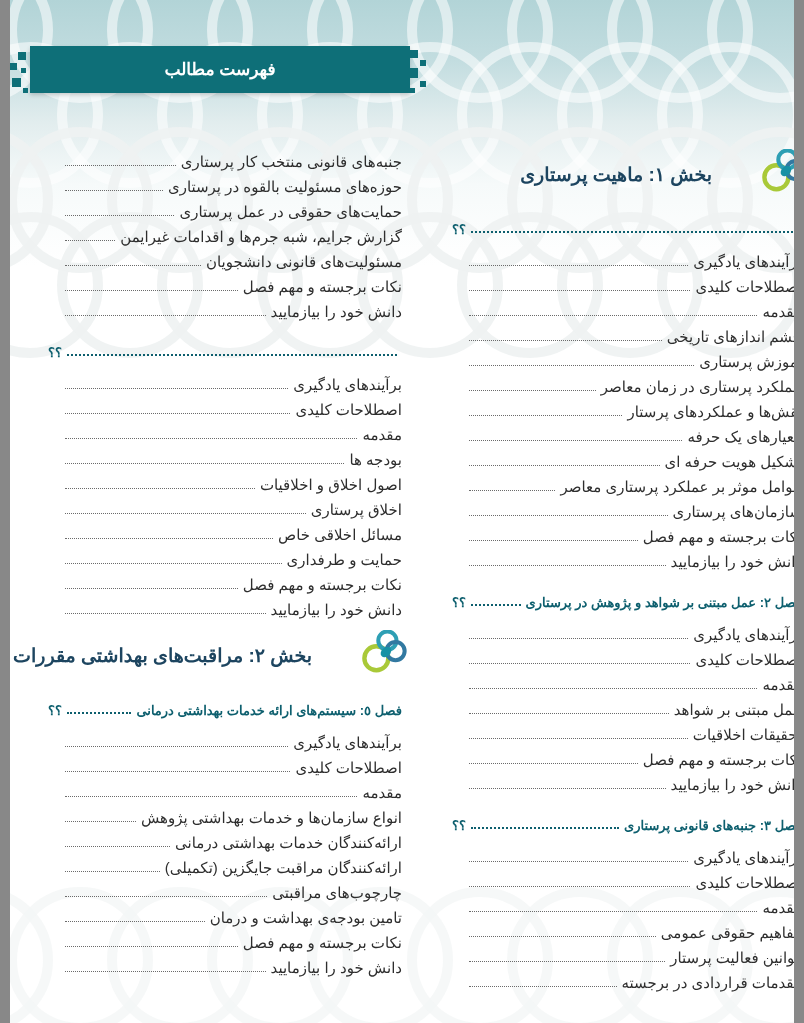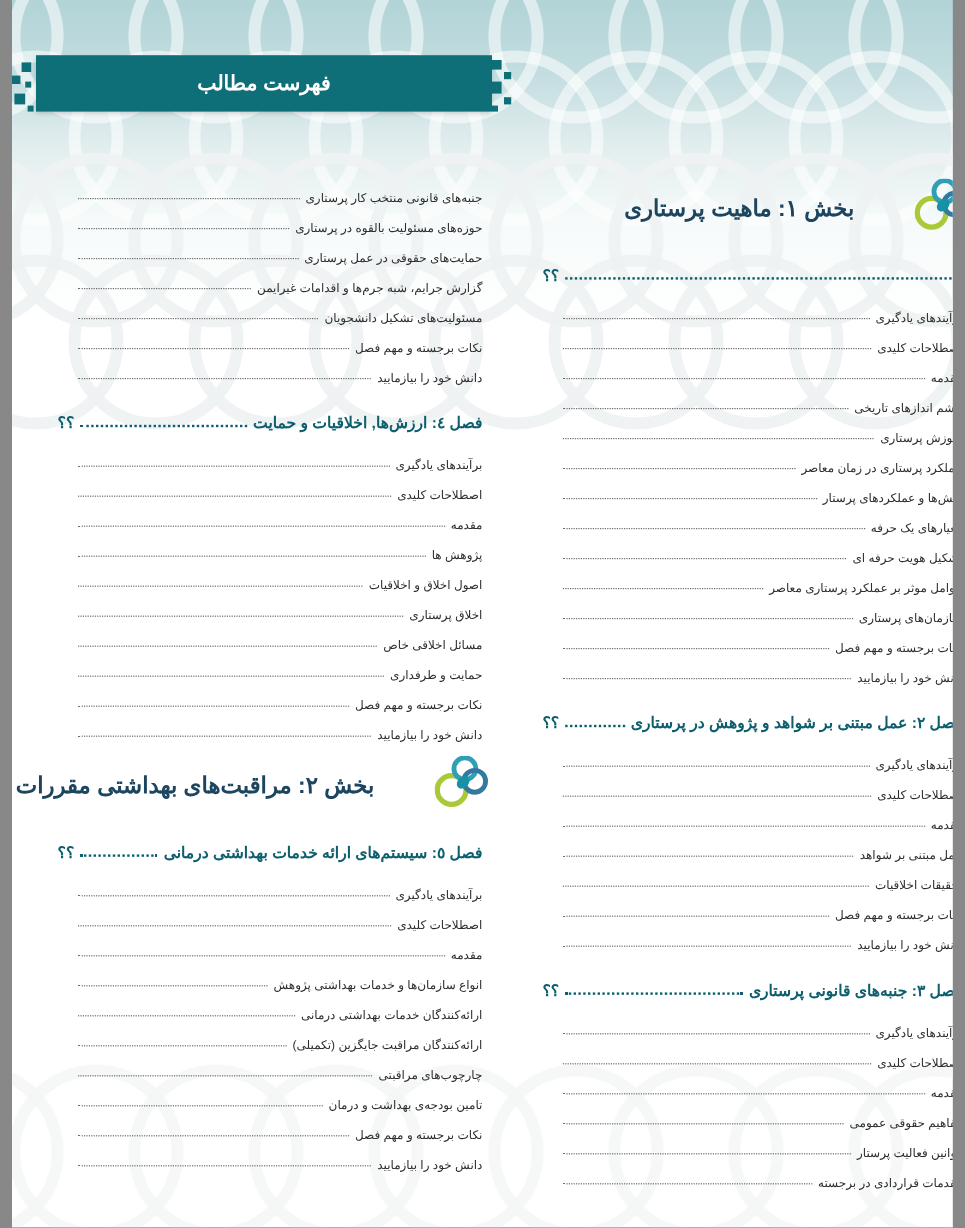--- a/index.html
+++ b/index.html
@@ -22,21 +22,21 @@
 
   
   .columns {
     position:absolute; top:148px; left:36px; width:756px;
     display:grid; grid-template-columns:352px 356px; column-gap:48px;
   }
   .col { direction:rtl; }
 
   .row-entry {
     display:flex; align-items:flex-end; height:25px;
-    font-size:10px; color:#2e2e2e; padding-left:14px;
+    font-size:15px; color:#2e2e2e; padding-left:14px;
   }
   .row-entry .lbl { white-space:nowrap; padding-bottom:2px; }
   .leader {
     flex:1; margin:0 5px; border-bottom:1px dotted #6b6b6b; margin-bottom:7px; min-width:8px;
   }
 
   .row-chapter {
     display:flex; align-items:flex-end; height:26px; margin:13px 0 9px;
     font-size:13px; font-weight:bold; color:#0d5f6e; padding-left:2px;
   }
@@ -269,50 +269,49 @@
   </div>
         <div class="row-entry">
     <span class="lbl">حمایت‌های حقوقی در عمل پرستاری</span>
     <span class="leader"></span>
   </div>
         <div class="row-entry">
     <span class="lbl">گزارش جرایم، شبه جرم‌ها و اقدامات غیرایمن</span>
     <span class="leader"></span>
   </div>
         <div class="row-entry">
-    <span class="lbl">مسئولیت‌های تشکیل دانشجویان</span>
-    <span class="leader"></span>
-  </div>
-        <div class="row-entry">
-    <span class="lbl">نکات برجسته و مهم فصل</span>
-    <span class="leader"></span>
-  </div>
-        <div class="row-entry">
-    <span class="lbl">دانش خود را بیازمایید</span>
-    <span class="leader"></span>
-  </div>
-        <div class="row-chapter">
-    <span class="lbl">فصل ٤: ارزش‌ها, اخلاقیات و حمایت</span>
-    <span class="leader"></span>
-    <span class="num">؟؟</span>
-  </div>
-        <div class="row-entry">
-    <span class="lbl">برآیندهای یادگیری</span>
-    <span class="leader"></span>
-  </div>
-        <div class="row-entry">
-    <span class="lbl">اصطلاحات کلیدی</span>
-    <span class="leader"></span>
-  </div>
-        <div class="row-entry">
-    <span class="lbl">مقدمه</span>
-    <span class="leader"></span>
-  </div>
-        <div class="row-entry">
-    <span class="lbl">پژوهش ها</span>
+    <span class="lbl">مسئولیت‌های قانونی دانشجویان</span>
+    <span class="leader"></span>
+  </div>
+        <div class="row-entry">
+    <span class="lbl">نکات برجسته و مهم فصل</span>
+    <span class="leader"></span>
+  </div>
+        <div class="row-entry">
+    <span class="lbl">دانش خود را بیازمایید</span>
+    <span class="leader"></span>
+  </div>
+        <div class="row-chapter">
+    <span class="leader"></span>
+    <span class="num">؟؟</span>
+  </div>
+        <div class="row-entry">
+    <span class="lbl">برآیندهای یادگیری</span>
+    <span class="leader"></span>
+  </div>
+        <div class="row-entry">
+    <span class="lbl">اصطلاحات کلیدی</span>
+    <span class="leader"></span>
+  </div>
+        <div class="row-entry">
+    <span class="lbl">مقدمه</span>
+    <span class="leader"></span>
+  </div>
+        <div class="row-entry">
+    <span class="lbl">بودجه ها</span>
     <span class="leader"></span>
   </div>
         <div class="row-entry">
     <span class="lbl">اصول اخلاق و اخلاقیات</span>
     <span class="leader"></span>
   </div>
         <div class="row-entry">
     <span class="lbl">اخلاق پرستاری</span>
     <span class="leader"></span>
   </div>

